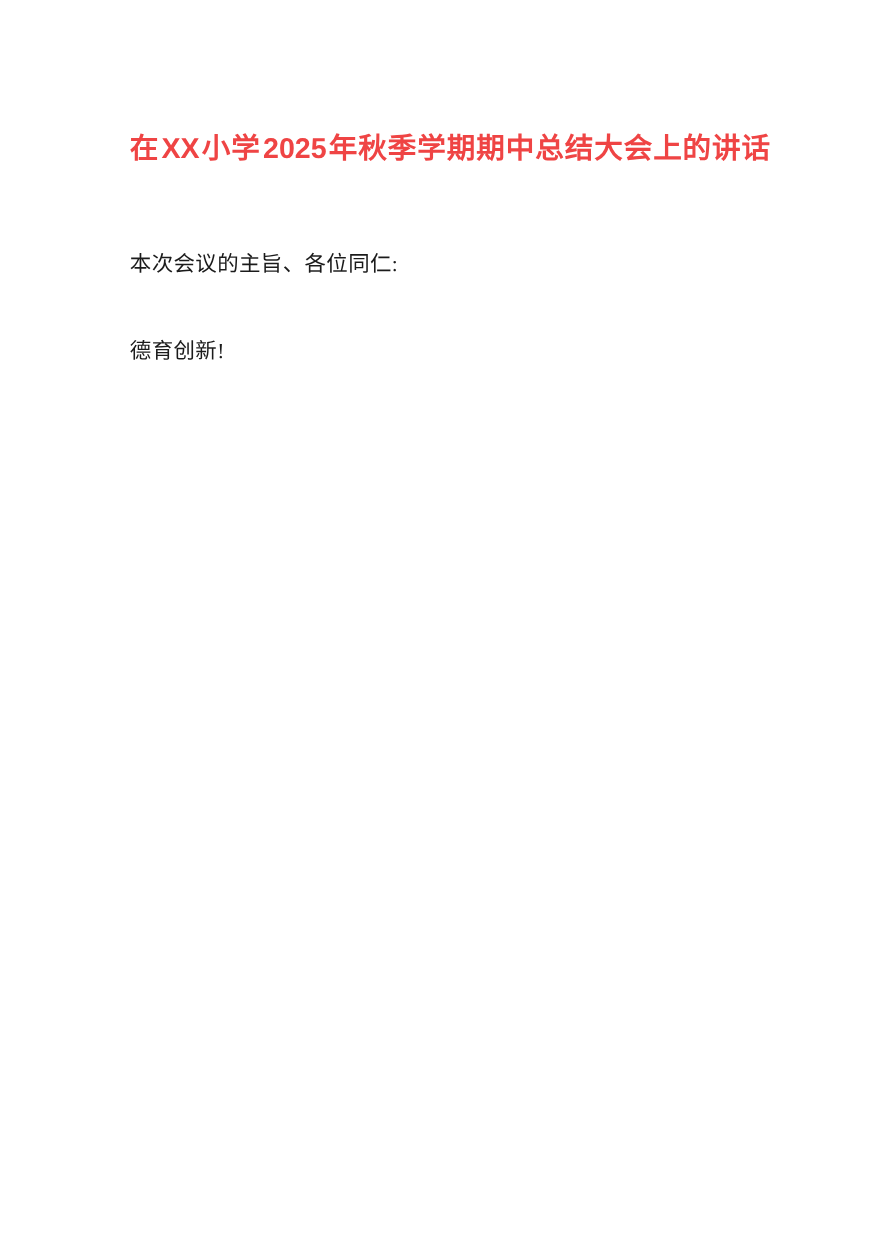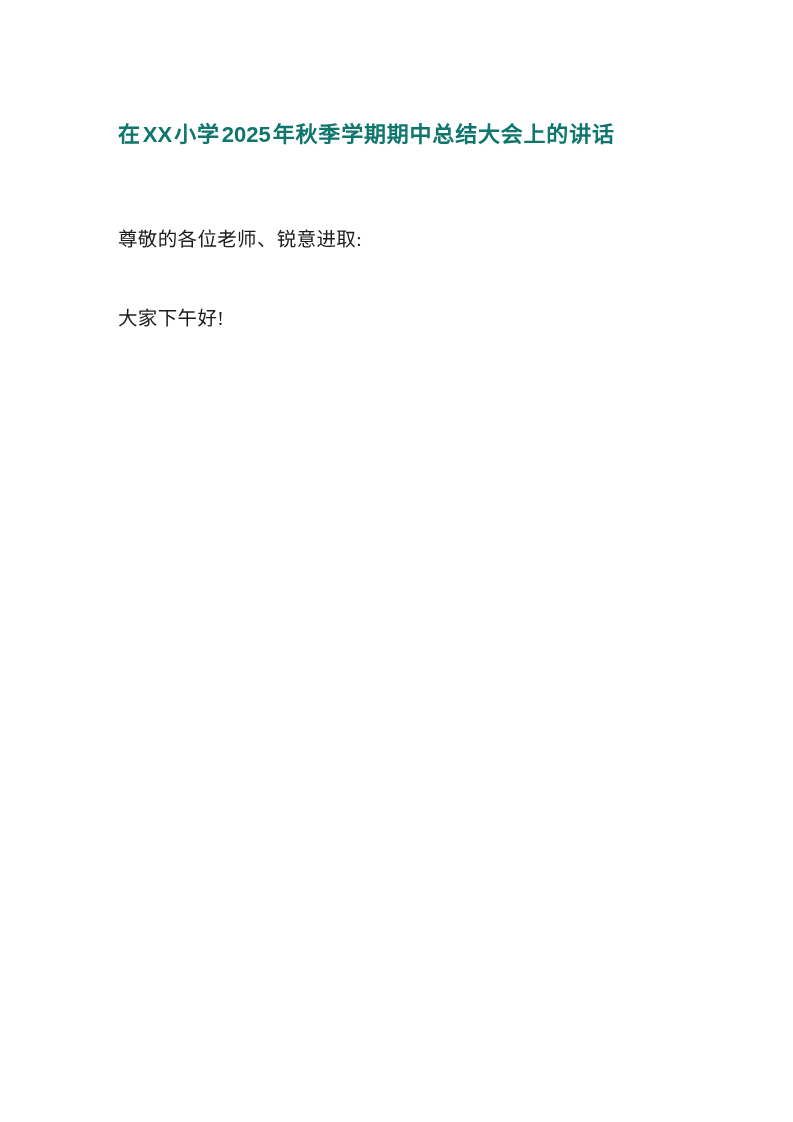--- a/index.html
+++ b/index.html
@@ -29,28 +29,28 @@
     position: absolute;
     left: 118px;
     top: 118px;
     width: 562px;
   }
 
   
   .doc-title {
     font-family: "Liberation Serif", "DejaVu Serif", serif;
     font-weight: bold;
-    font-size: 22px;
+    font-size: 26px;
     line-height: 34px;
     letter-spacing: 0.8px;
     text-align: left;
     margin: 0;
     padding: 0;
     white-space: nowrap;
-    color: #0f766e;
+    color: #ef4444;
   }
 
   .doc-title .lat {
     font-family: "Liberation Sans", "DejaVu Sans", sans-serif;
     font-weight: bold;
     letter-spacing: 0;
     padding: 0 2px;
   }
 
   
@@ -82,25 +82,25 @@
 </head>
 <body>
 
 <div class="page">
   <div class="page-body">
 
     <h1 class="doc-title" id="doc-title">在<span class="lat">XX</span>小学<span class="lat">2025</span>年秋季学期期中总结大会上的讲话</h1>
 
     <div class="gap-title-salutation"></div>
 
-    <p class="para">尊敬的各位老师、锐意进取:</p>
+    <p class="para">本次会议的主旨、各位同仁:</p>
 
     <div class="gap-para"></div>
 
-    <p class="para">大家下午好!</p>
+    <p class="para">德育创新!</p>
 
     <div class="gap-para"></div>
 
 
     <div class="gap-para"></div>
 
 
     <div class="gap-para"></div>
 
 

